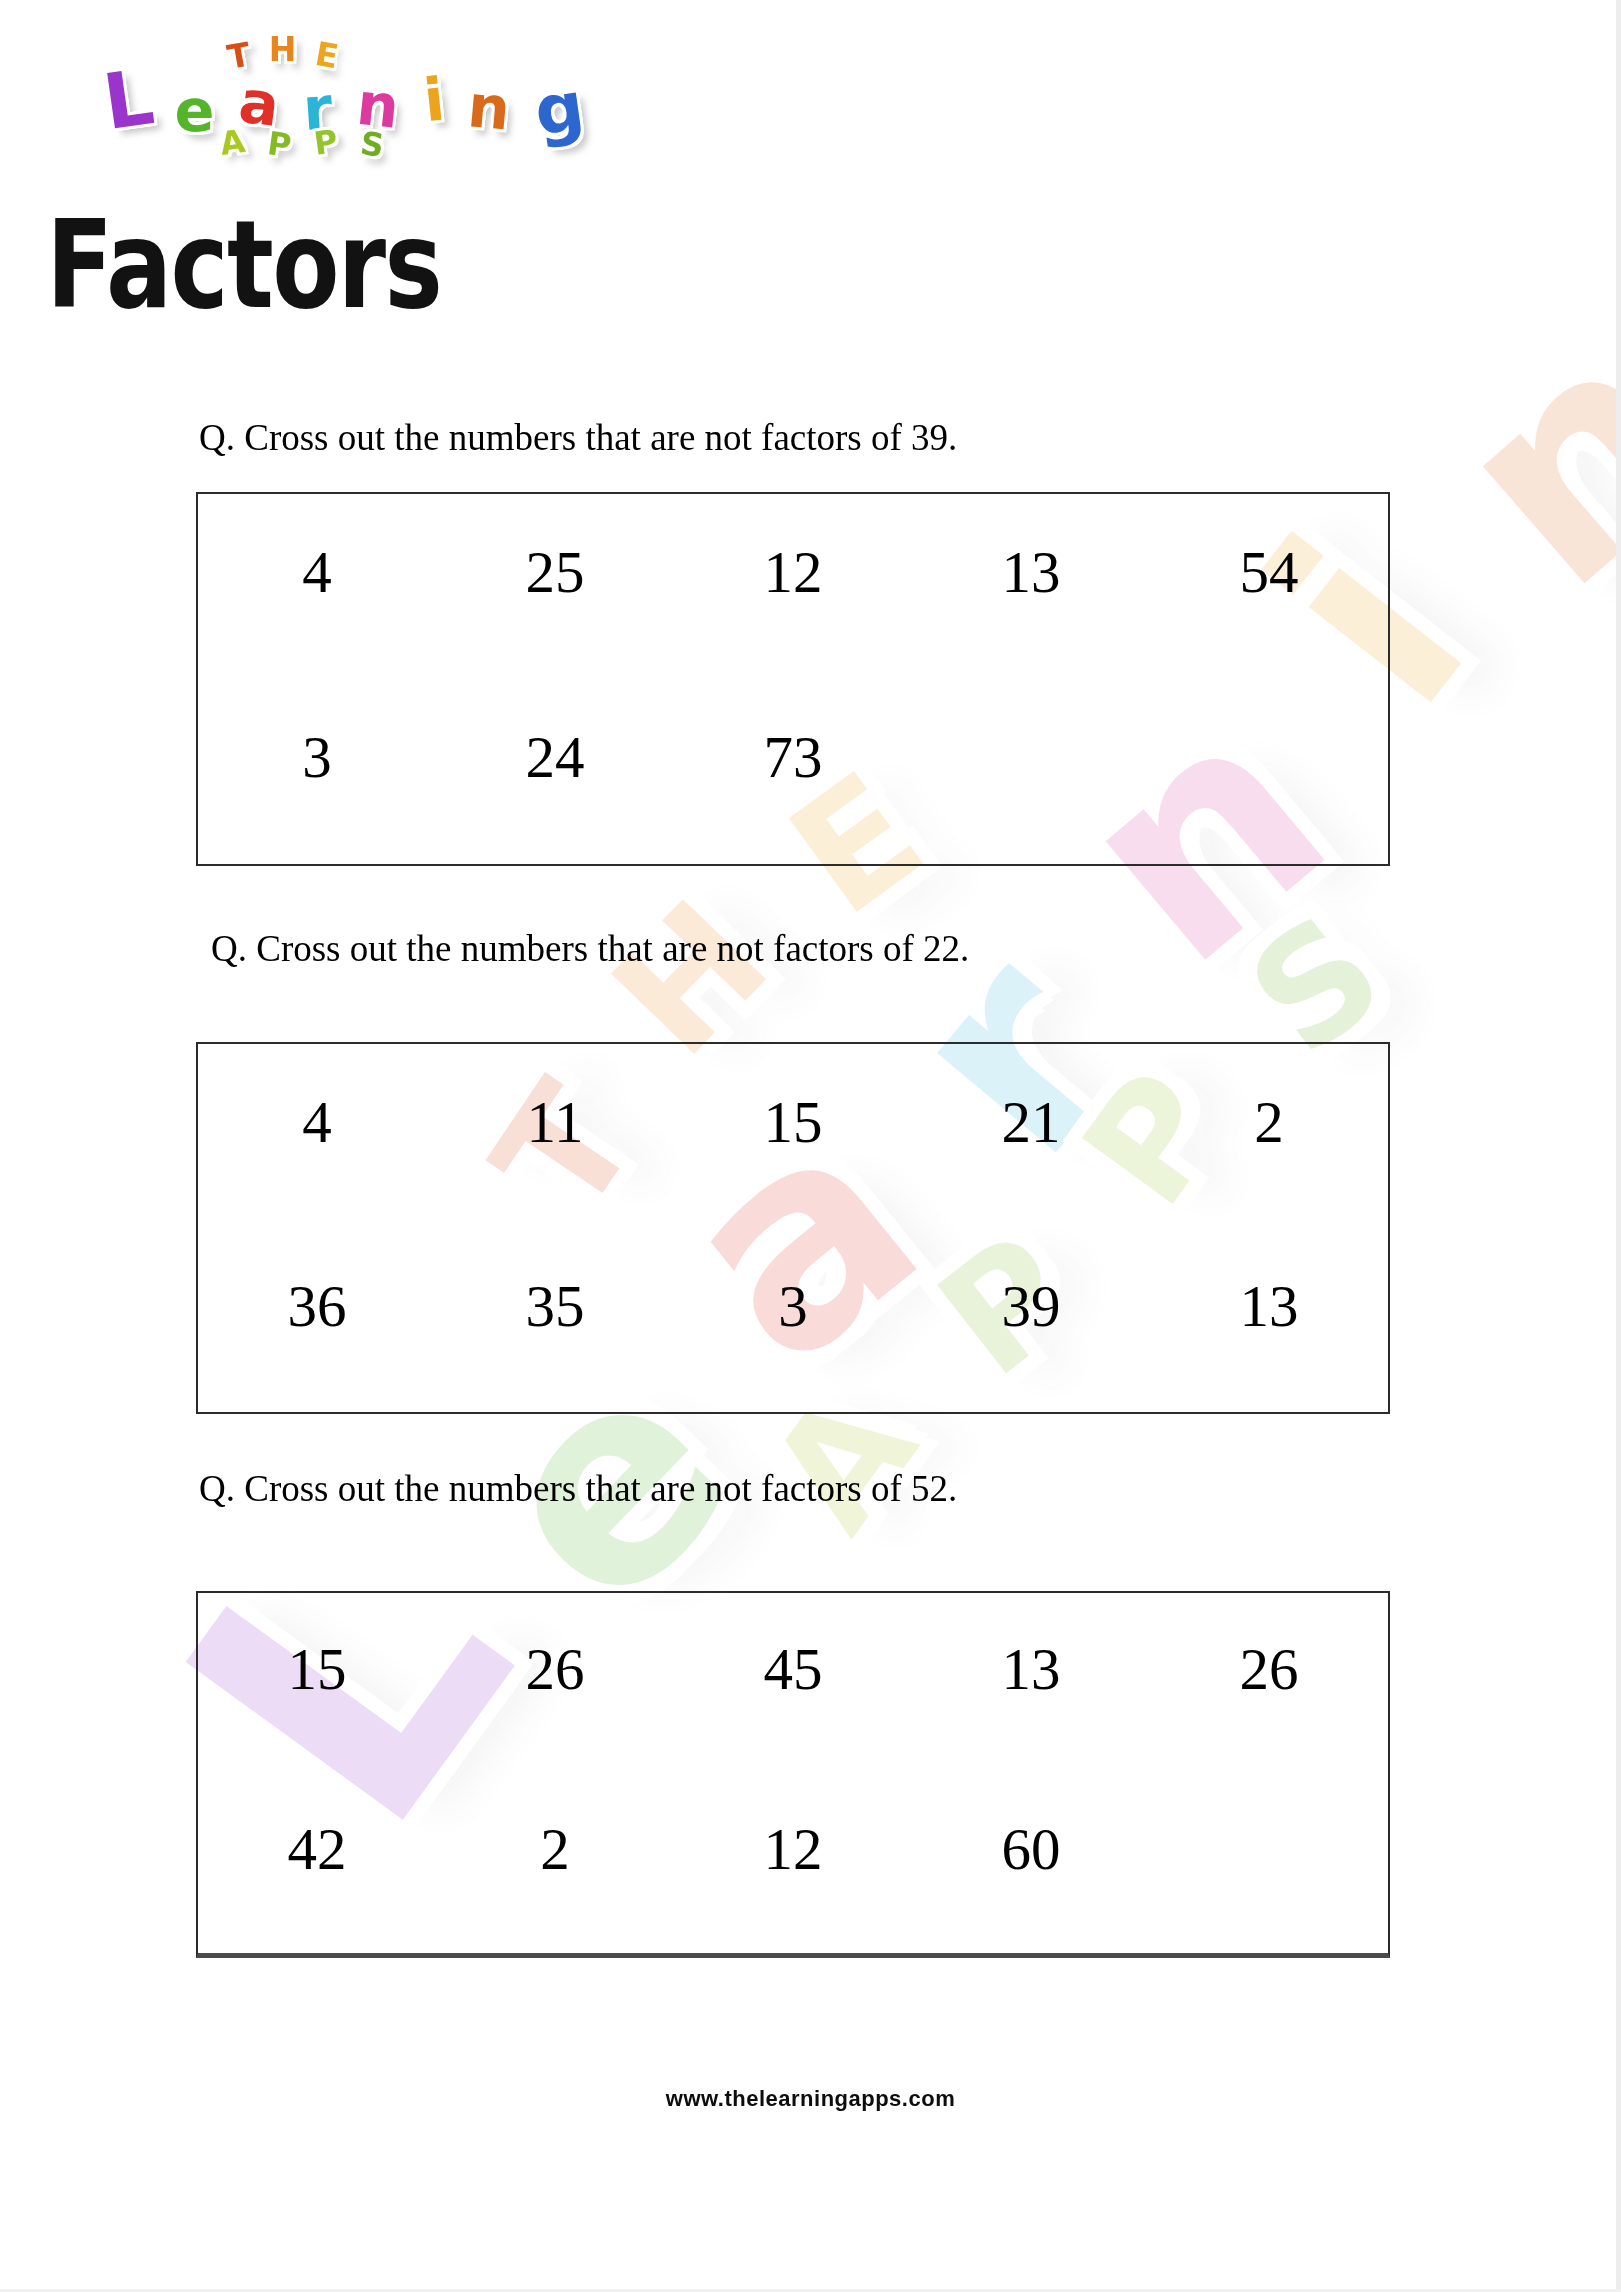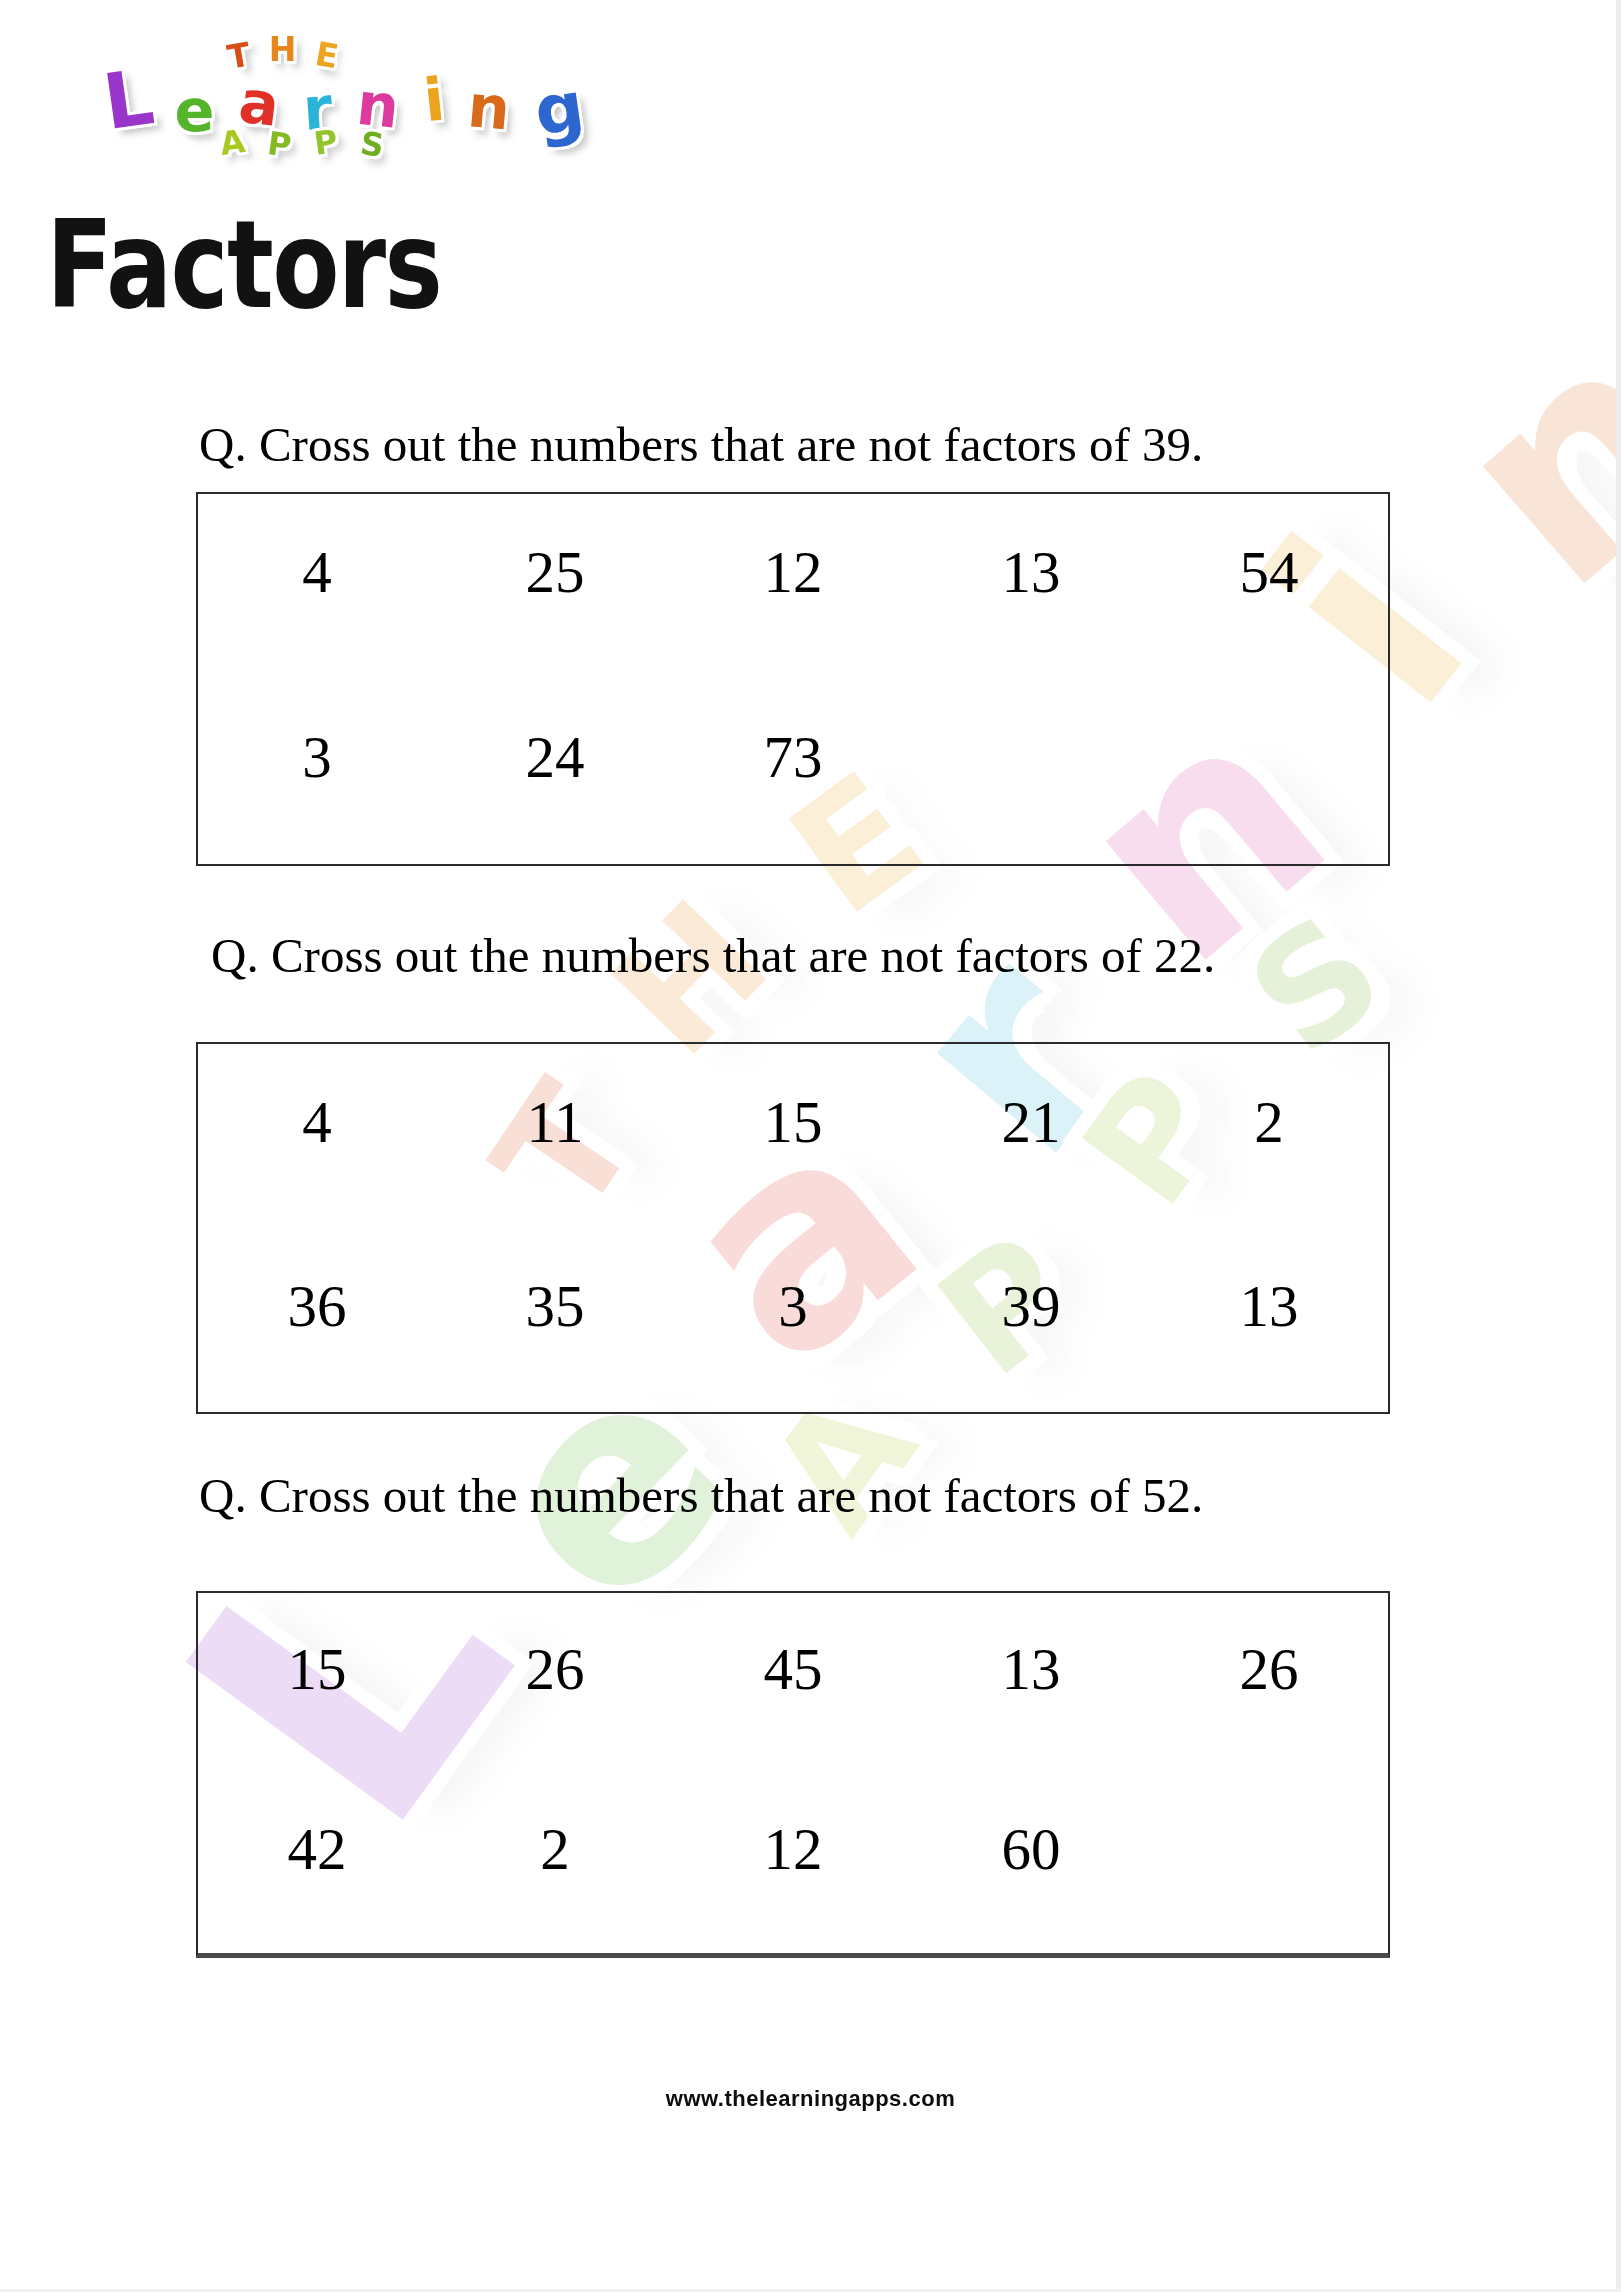--- a/index.html
+++ b/index.html
@@ -67,21 +67,21 @@
     text-align:left;z-index:2;
     font-family:"DejaVu Sans", sans-serif;
     font-weight:bold;font-size:121px;line-height:1;
     color:#121212;
   }
   .title-inner{display:inline-block;transform:scaleX(0.81);letter-spacing:-2px;}
 
   
   .prompt{
     position:absolute;left:199px;z-index:2;
-    font-size:49px;line-height:1.15;color:#000;
+    font-size:37px;line-height:1.15;color:#000;
   }
   .p0{top:417px;}
   .p1{top:928px;left:211px;}
   .p2{top:1468px;}
 
   .box{
     position:absolute;left:196px;width:1194px;z-index:1;
     border:2px solid #2b2b2b;
     background:transparent;
     display:grid;

